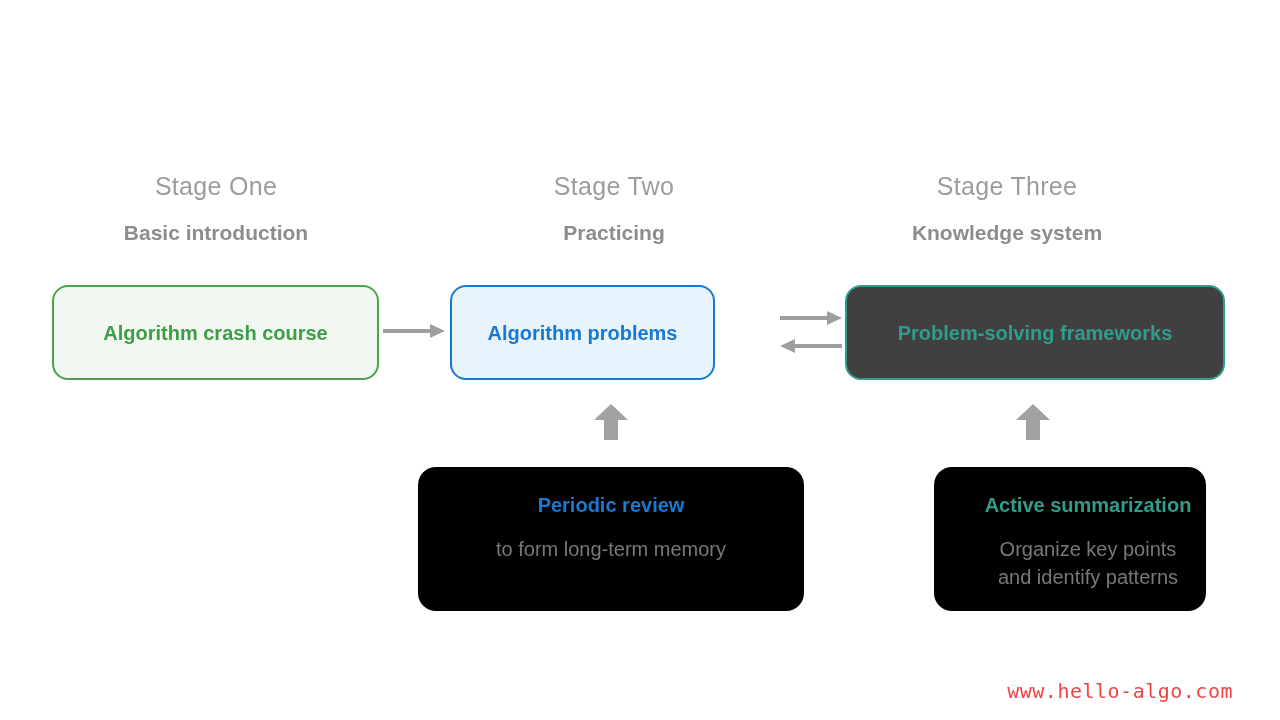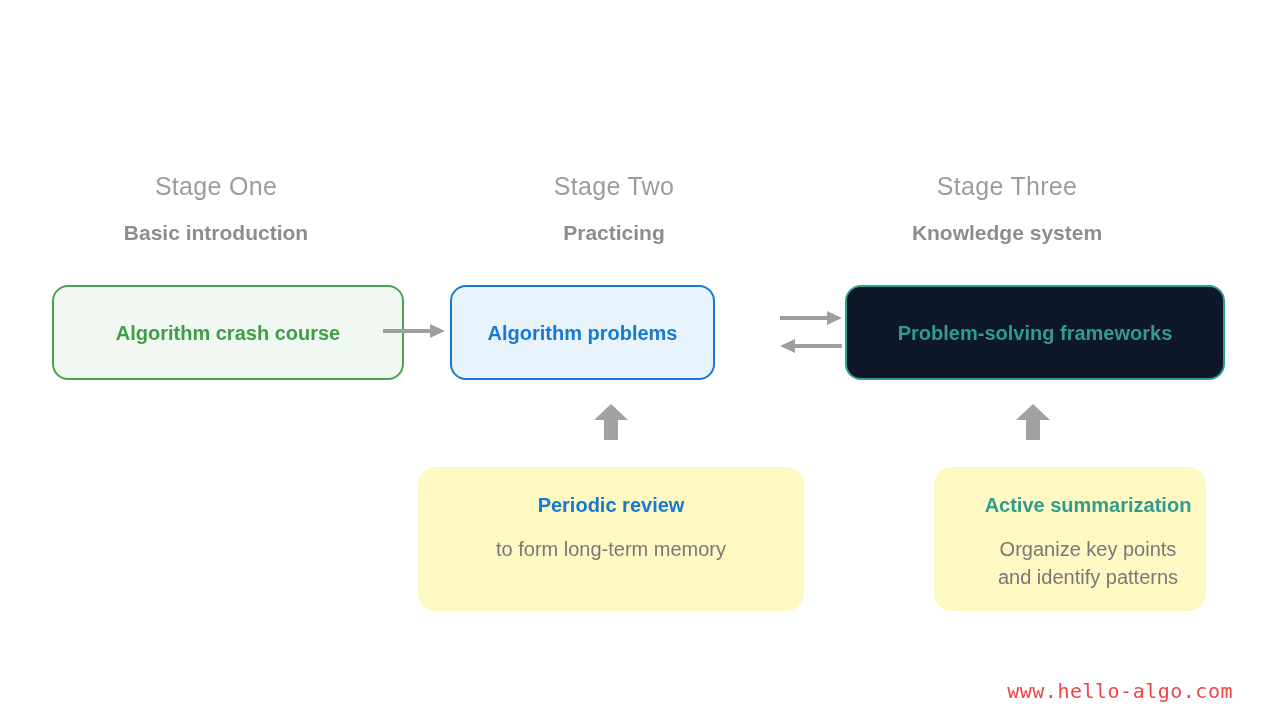--- a/index.html
+++ b/index.html
@@ -52,55 +52,55 @@
     display: flex;
     flex-direction: column;
     justify-content: center;
     align-items: center;
     font-weight: 700;
     font-size: 20px;
     text-align: center;
   }
   .node .line { line-height: 36px; }
   .node-green {
-    left: 52px; width: 352px;
+    left: 52px; width: 327px;
     background: #f1f8f1;
     border-color: #4ca253;
     color: #3e9e47;
     align-items: center;
   }
   .node-blue {
     left: 450px; width: 265px;
     background: #e9f3fc;
     border-color: #1879d2;
     color: #1879d2;
   }
   .node-teal {
     left: 845px; width: 380px;
-    background: #0f172a;
+    background: #404040;
     border-color: #329c8d;
     color: #2f9c8c;
   }
 
   
   .arrow { position: absolute; }
   .arrow-1 { left: 383px; top: 322px; }
   .arrow-2 { left: 780px; top: 309px; }
   .arrow-3 { left: 780px; top: 337px; }
   .arrow-up-left  { left: 594px; top: 404px; }
   .arrow-up-right { left: 1016px; top: 404px; }
 
   
   .callout {
     position: absolute;
     top: 467px;
     height: 144px;
     box-sizing: border-box;
     border-radius: 18px;
-    background: #fef9c3;
+    background: #000000;
     text-align: center;
     padding-top: 25px;
   }
   .callout-left  { left: 418px; width: 386px; }
   .callout-right { left: 934px; width: 272px; padding-left: 36px; }
   .callout-title {
     font-size: 20px;
     font-weight: 700;
     line-height: 26px;
   }

